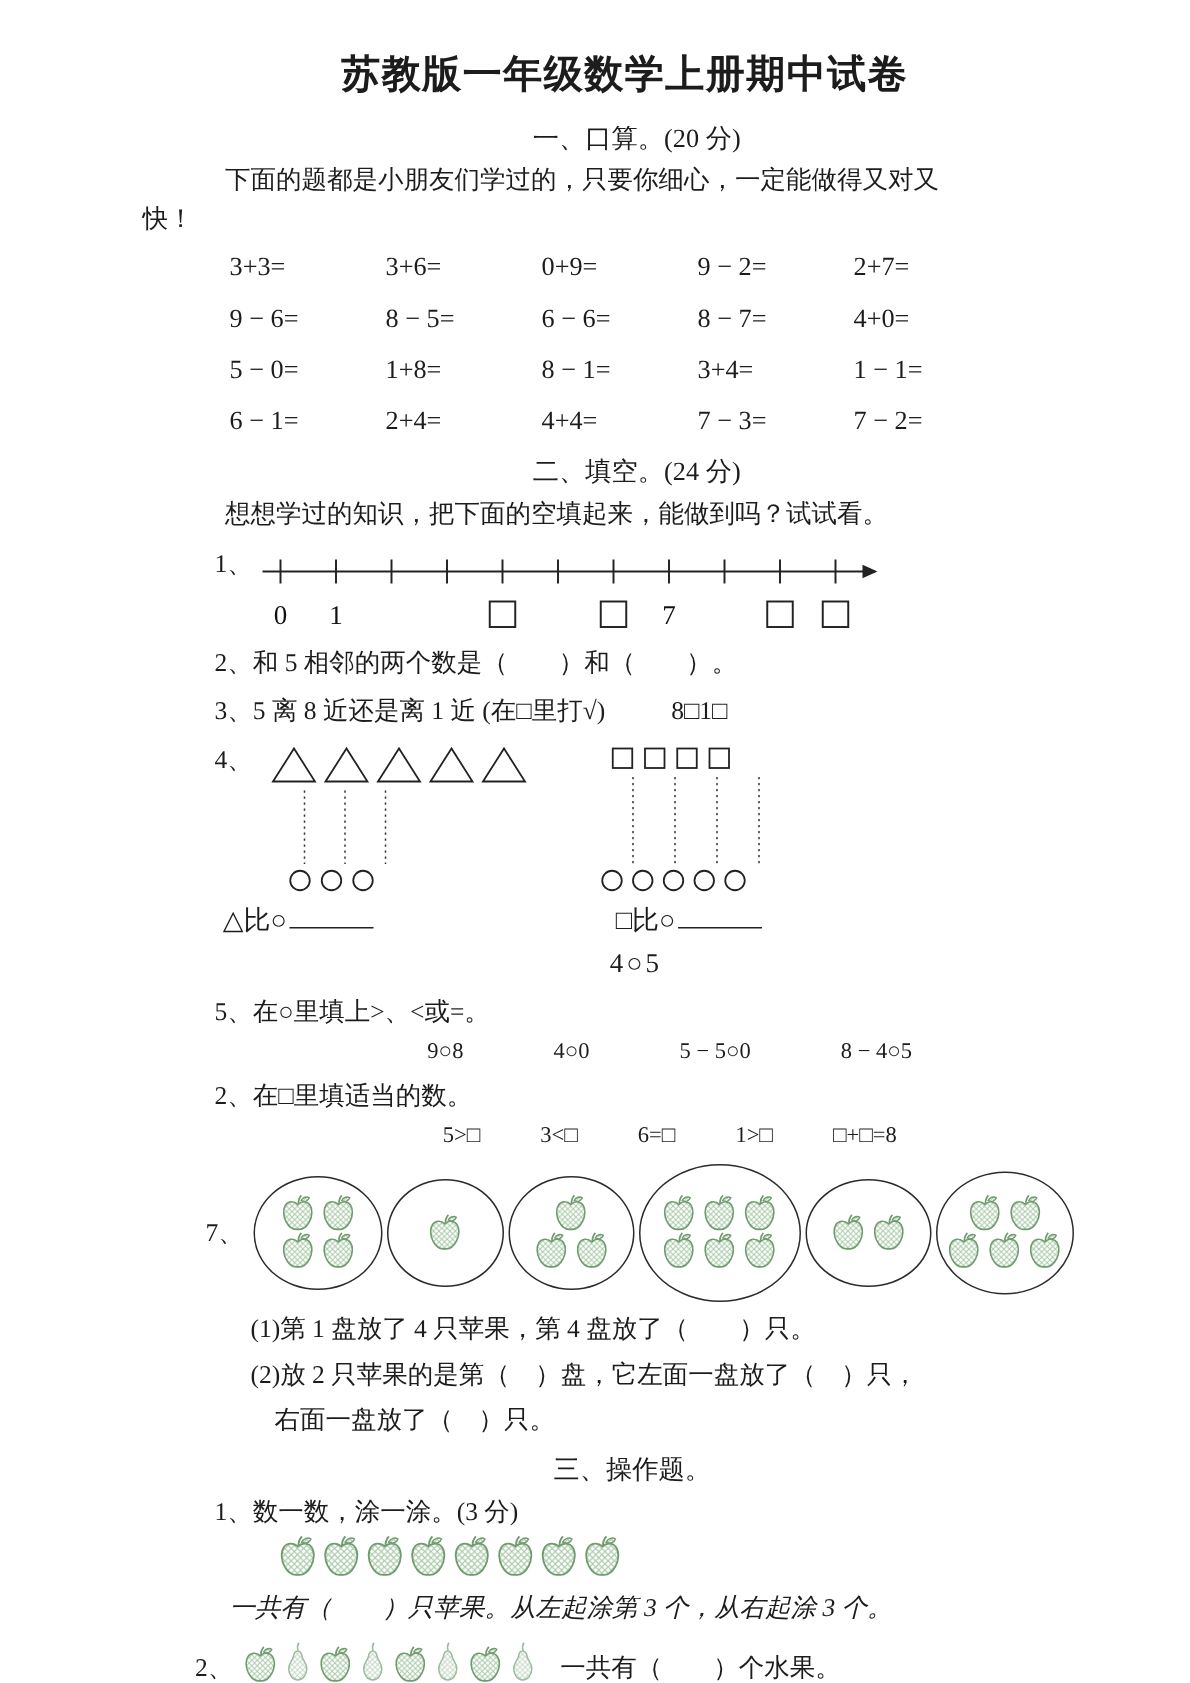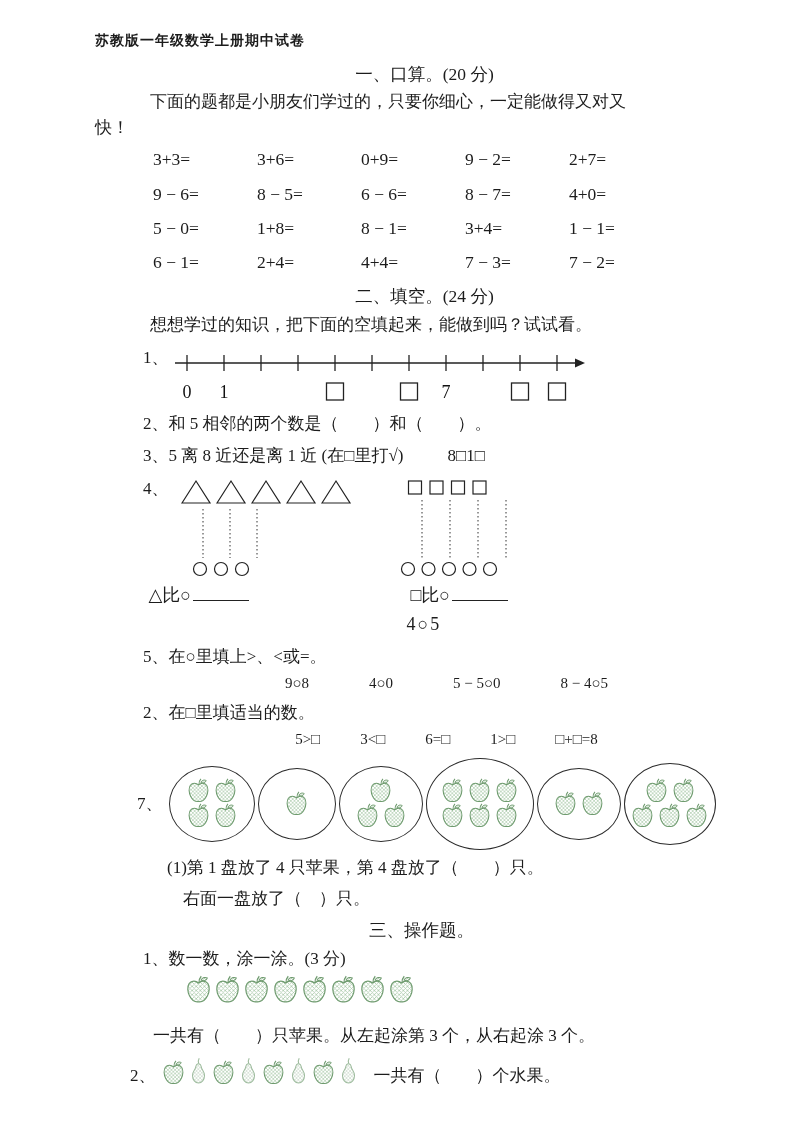--- a/index.html
+++ b/index.html
@@ -5,21 +5,21 @@
   html,body{margin:0;padding:0;background:#ffffff;}
   .page{
     position:relative;
     width:793px;height:1122px;
     box-sizing:border-box;
     padding:30px 55px 0 95px;
     font-family:"Liberation Serif","DejaVu Serif",serif;
     color:#1c1c1c;font-size:17px;line-height:1.5;
     overflow:hidden;background:#ffffff;
   }
-  .title{font-size:14px;font-weight:700;margin:0 0 10px 0;letter-spacing:1px;}
+  .title{font-size:26px;font-weight:700;text-align:center;margin:0 0 10px 0;letter-spacing:1px;}
   .sec-heading{font-size:17.5px;margin:6px 0 2px 16px;text-align:center;}
   .intro-line{margin:0 0 0 55px;}
   .intro-line.cont{margin-left:0;}
   .math-grid{
     display:grid;grid-template-columns:repeat(5,1fr);
     width:520px;margin:6px 0 8px 58px;row-gap:8px;font-size:17.5px;
   }
   .mcell{white-space:nowrap;}
   .row{display:flex;align-items:flex-start;}
   .item-label{margin-left:48px;white-space:nowrap;}
@@ -293,20 +293,21 @@
               <use href="#sym-apple" xlink:href="#sym-apple"></use>
             </svg>
             <svg width="27" height="29" viewBox="0 0 32 36">
               <use href="#sym-apple" xlink:href="#sym-apple"></use>
             </svg>
           </div>
         </div>
       </div>
   </div>
   <p class="sub">(1)第 1 盘放了 4 只苹果，第 4 盘放了（　　）只。</p>
+  <p class="sub">(2)放 2 只苹果的是第（　）盘，它左面一盘放了（　）只，</p>
   <p class="sub sub2">右面一盘放了（　）只。</p>
 
   <div class="sec-heading" style="margin-left:10px;">三、操作题。</div>
   <p class="item" style="margin-top:3px;">1、数一数，涂一涂。(3 分)</p>
   <div class="apple-row" id="apple-row">
       <svg width="31" height="33" viewBox="0 0 32 36">
         <use href="#sym-apple" xlink:href="#sym-apple"></use>
       </svg>
       <svg width="31" height="33" viewBox="0 0 32 36">
         <use href="#sym-apple" xlink:href="#sym-apple"></use>
@@ -323,21 +324,21 @@
       <svg width="31" height="33" viewBox="0 0 32 36">
         <use href="#sym-apple" xlink:href="#sym-apple"></use>
       </svg>
       <svg width="31" height="33" viewBox="0 0 32 36">
         <use href="#sym-apple" xlink:href="#sym-apple"></use>
       </svg>
       <svg width="31" height="33" viewBox="0 0 32 36">
         <use href="#sym-apple" xlink:href="#sym-apple"></use>
       </svg>
     </div>
-  <p class="item" style="margin-left:58px;margin-top:16px;">一共有（　　）只苹果。从左起涂第 3 个，从右起涂 3 个。</p>
+  <p class="item" style="margin-left:58px;margin-top:4px;font-style:italic;">一共有（　　）只苹果。从左起涂第 3 个，从右起涂 3 个。</p>
 
   <div class="q2row">
     <span>2、</span>
     <div class="fruit-row" id="fruit-row">
         <svg width="27" height="29" viewBox="0 0 32 36">
           <use href="#sym-apple" xlink:href="#sym-apple"></use>
         </svg>
         <svg width="25" height="34" viewBox="0 0 32 36">
           <use href="#sym-pear" xlink:href="#sym-pear"></use>
         </svg>

